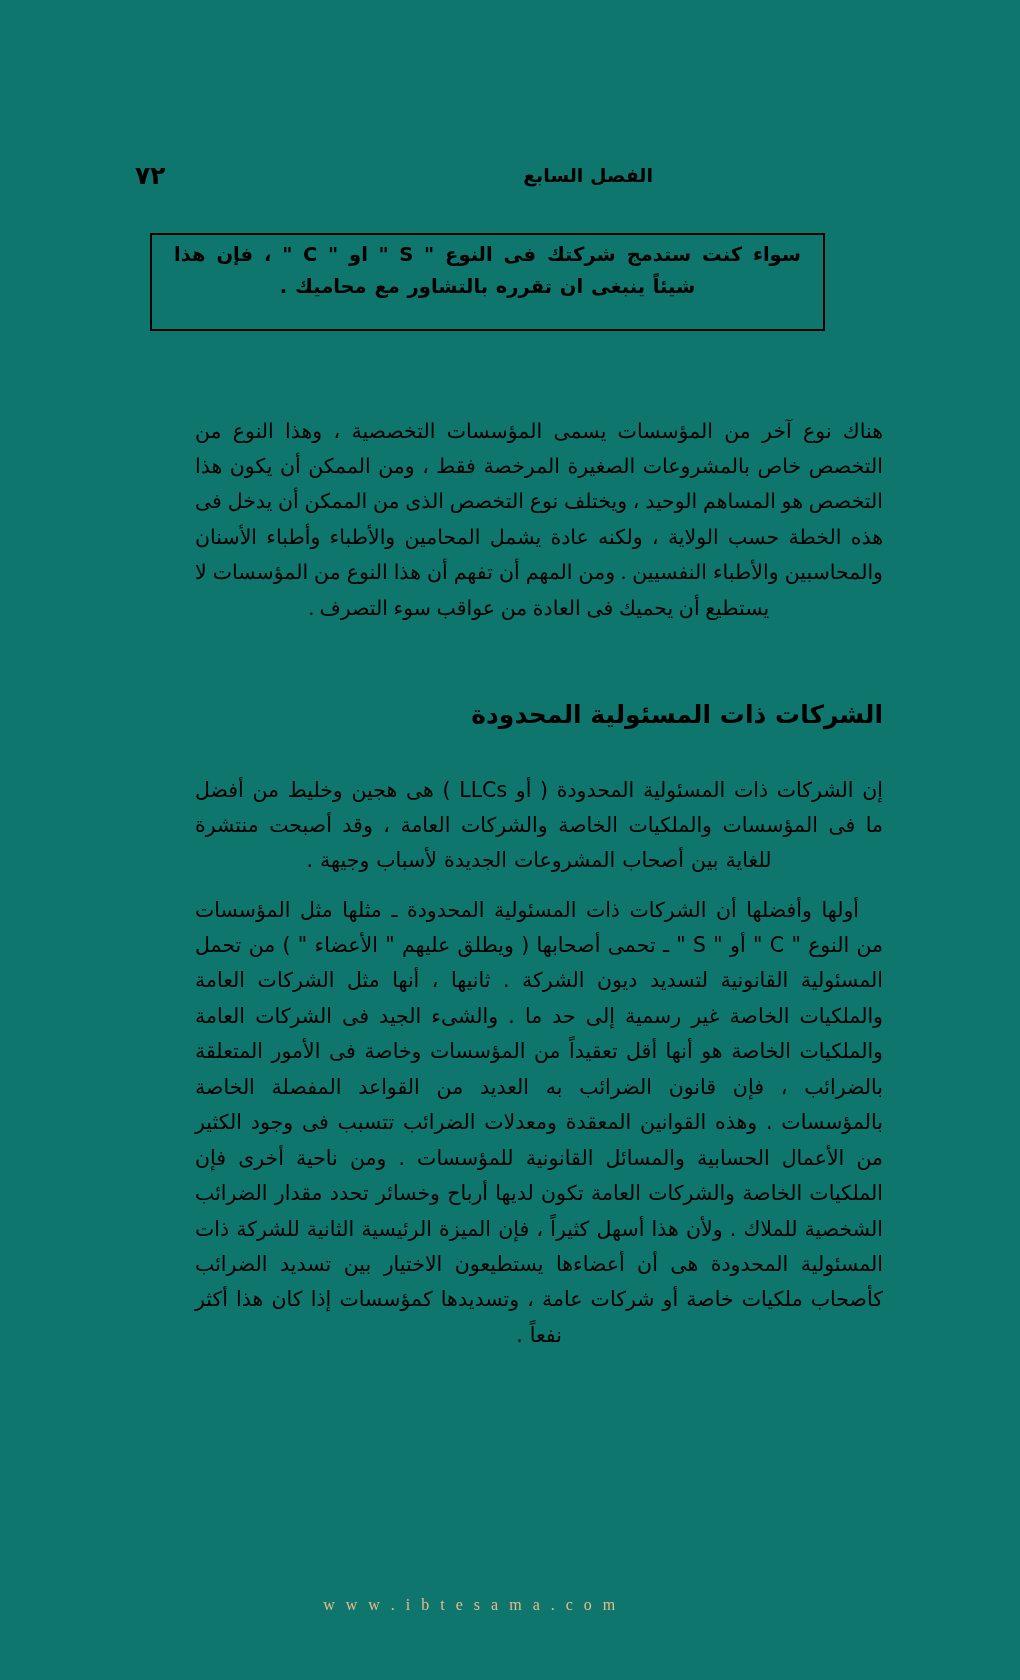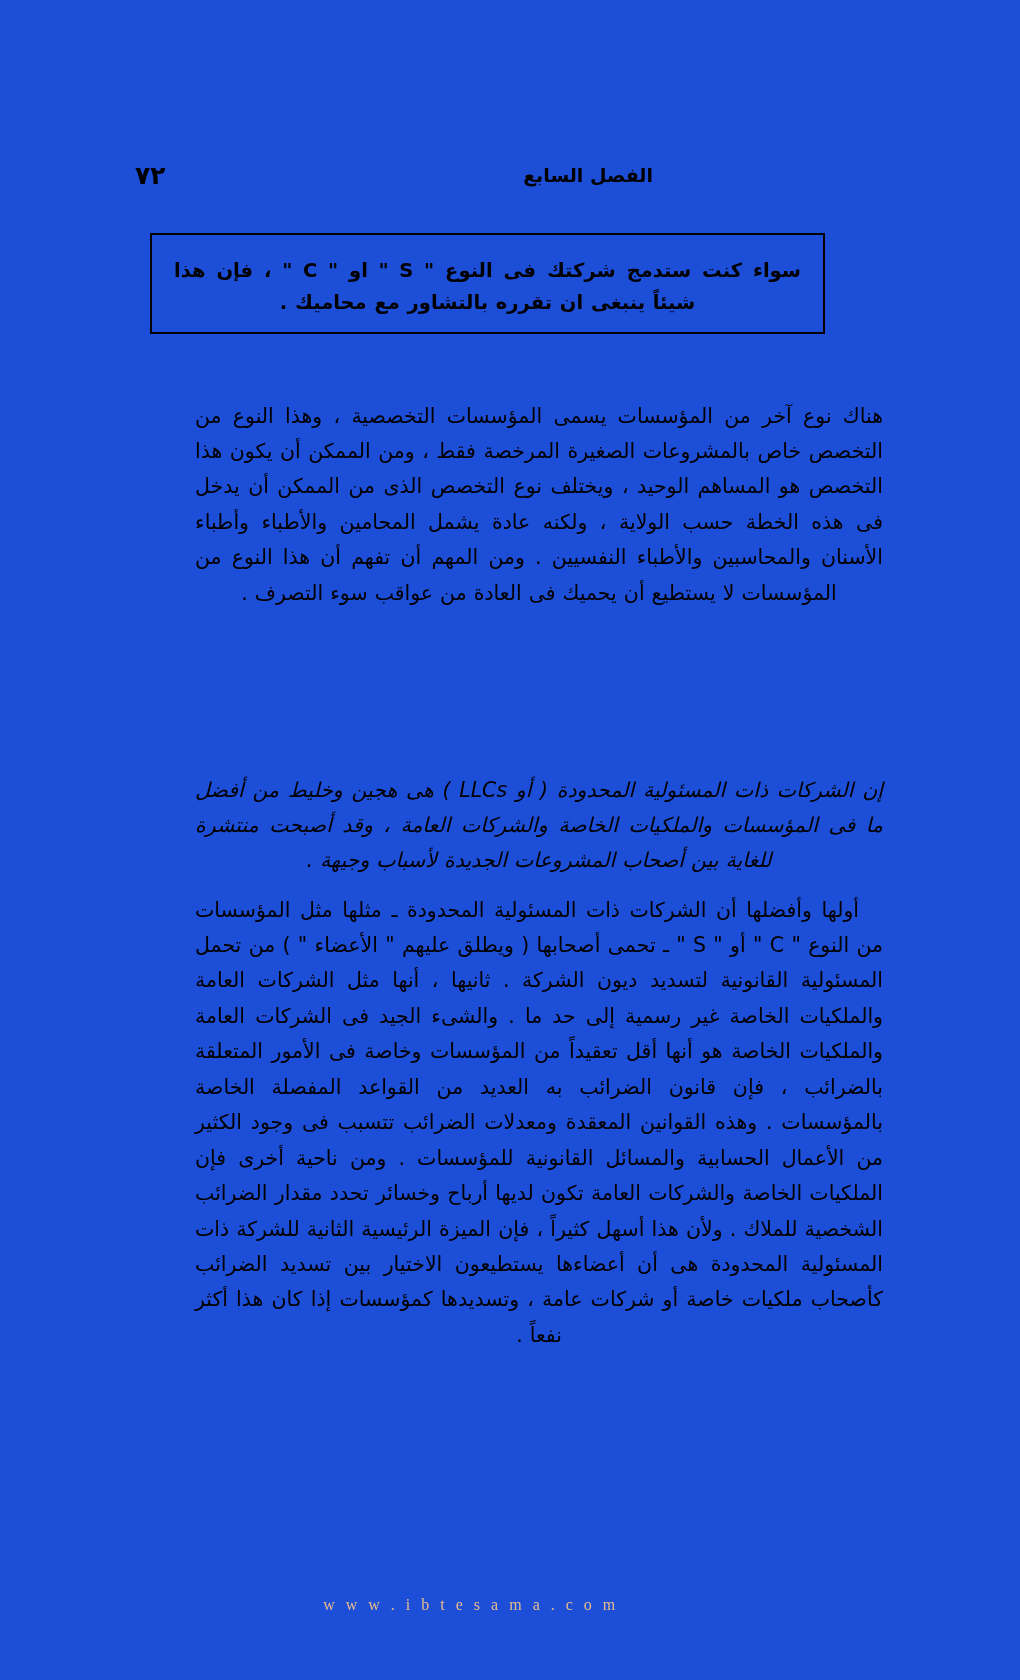--- a/index.html
+++ b/index.html
@@ -14,21 +14,21 @@
     font-family: "DejaVu Sans", "Liberation Sans", sans-serif;
     color: #000000;
     overflow: hidden;
   }
 
   .page {
     position: absolute;
     inset: 0;
     width: 1020px;
     height: 1680px;
-    background: #1d4ed8;
+    background: #0f766e;
   }
 
   
   .running-head {
     position: absolute;
     top: 158px;
     left: 135px;
     width: 690px;
     height: 34px;
     display: flex;
@@ -55,21 +55,21 @@
 
   
   .callout {
     position: absolute;
     top: 233px;
     right: 195px;
     width: 675px;
     min-height: 98px;
     border: 2px solid #000;
     box-sizing: border-box;
-    padding: 20px 22px 14px 22px;
+    padding: 4px 22px 14px 22px;
   }
   .callout-text {
     font-size: 19.5px;
     font-weight: 700;
     line-height: 1.62;
     text-align: justify;
     text-align-last: center;
     letter-spacing: -0.2px;
     word-spacing: 1px;
   }
@@ -87,22 +87,22 @@
     text-align-last: right;
     word-spacing: 0.5px;
   }
   .para.last-centered {
     text-align-last: center;
   }
   .para.indent {
     text-indent: 24px;
   }
 
-  #para-1 { top: 378px; }
-  #para-2 { top: 752px; font-style: italic; }
+  #para-1 { top: 393px; font-family: Liberation Serif, serif; }
+  #para-2 { top: 752px; }
   #para-3 { top: 872px; }
 
   
   .section-heading {
     position: absolute;
     top: 700px;
     right: 137px;
     width: 688px;
     font-size: 25px;
     font-weight: 700;
@@ -137,20 +137,21 @@
   </div>
 
   <div class="callout">
     <div class="callout-text">سواء كنت ستدمج شركتك فى النوع " S " او " C " ، فإن هذا شيئاً ينبغى ان تقرره بالتشاور مع محاميك .</div>
   </div>
 
   <div class="body-block" id="para-1">
     <p class="para last-centered">هناك نوع آخر من المؤسسات يسمى المؤسسات التخصصية ، وهذا النوع من التخصص خاص بالمشروعات الصغيرة المرخصة فقط ، ومن الممكن أن يكون هذا التخصص هو المساهم الوحيد ، ويختلف نوع التخصص الذى من الممكن أن يدخل فى هذه الخطة حسب الولاية ، ولكنه عادة يشمل المحامين والأطباء وأطباء الأسنان والمحاسبين والأطباء النفسيين . ومن المهم أن تفهم أن هذا النوع من المؤسسات لا يستطيع أن يحميك فى العادة من عواقب سوء التصرف .</p>
   </div>
 
+  <div class="section-heading">الشركات ذات المسئولية المحدودة</div>
 
   <div class="body-block" id="para-2">
     <p class="para last-centered">إن الشركات ذات المسئولية المحدودة ( أو LLCs ) هى هجين وخليط من أفضل ما فى المؤسسات والملكيات الخاصة والشركات العامة ، وقد أصبحت منتشرة للغاية بين أصحاب المشروعات الجديدة لأسباب وجيهة .</p>
   </div>
 
   <div class="body-block" id="para-3">
     <p class="para indent last-centered">أولها وأفضلها أن الشركات ذات المسئولية المحدودة ـ مثلها مثل المؤسسات من النوع " C " أو " S " ـ تحمى أصحابها ( ويطلق عليهم " الأعضاء " ) من تحمل المسئولية القانونية لتسديد ديون الشركة . ثانيها ، أنها مثل الشركات العامة والملكيات الخاصة غير رسمية إلى حد ما . والشىء الجيد فى الشركات العامة والملكيات الخاصة هو أنها أقل تعقيداً من المؤسسات وخاصة فى الأمور المتعلقة بالضرائب ، فإن قانون الضرائب به العديد من القواعد المفصلة الخاصة بالمؤسسات . وهذه القوانين المعقدة ومعدلات الضرائب تتسبب فى وجود الكثير من الأعمال الحسابية والمسائل القانونية للمؤسسات . ومن ناحية أخرى فإن الملكيات الخاصة والشركات العامة تكون لديها أرباح وخسائر تحدد مقدار الضرائب الشخصية للملاك . ولأن هذا أسهل كثيراً ، فإن الميزة الرئيسية الثانية للشركة ذات المسئولية المحدودة هى أن أعضاءها يستطيعون الاختيار بين تسديد الضرائب كأصحاب ملكيات خاصة أو شركات عامة ، وتسديدها كمؤسسات إذا كان هذا أكثر نفعاً .</p>
   </div>
 
   <div class="watermark">w w w . i b t e s a m a . c o m</div>

